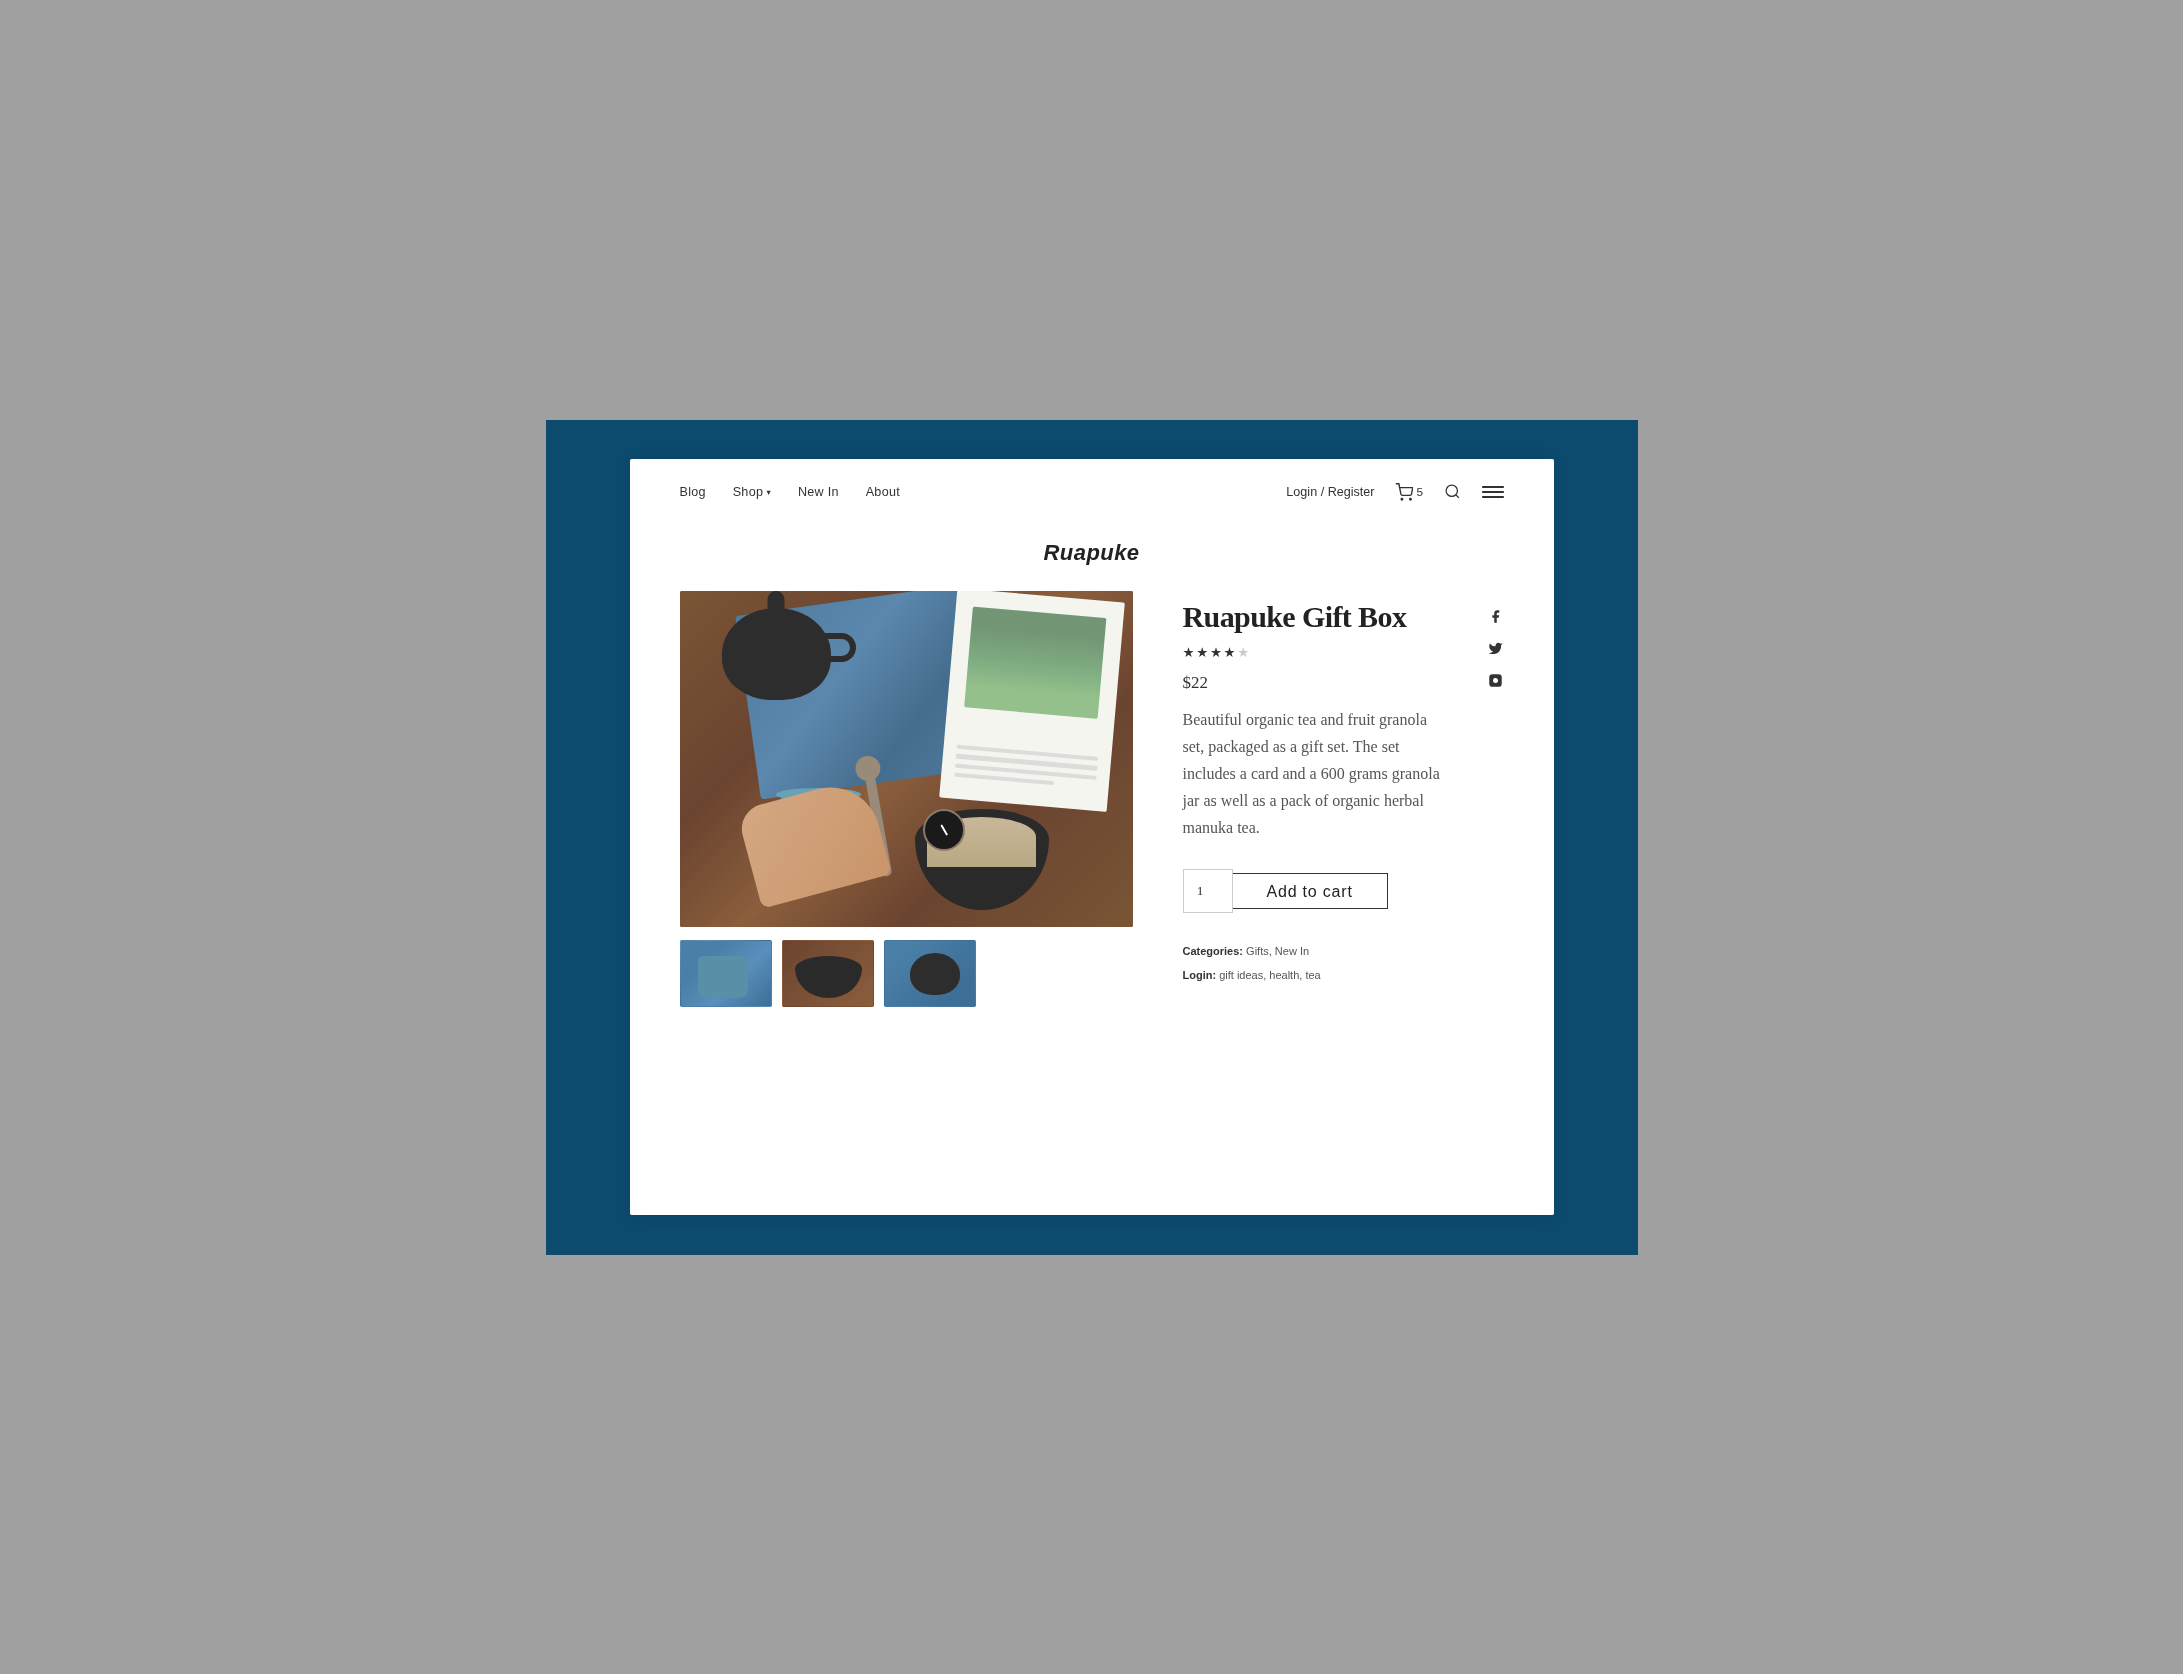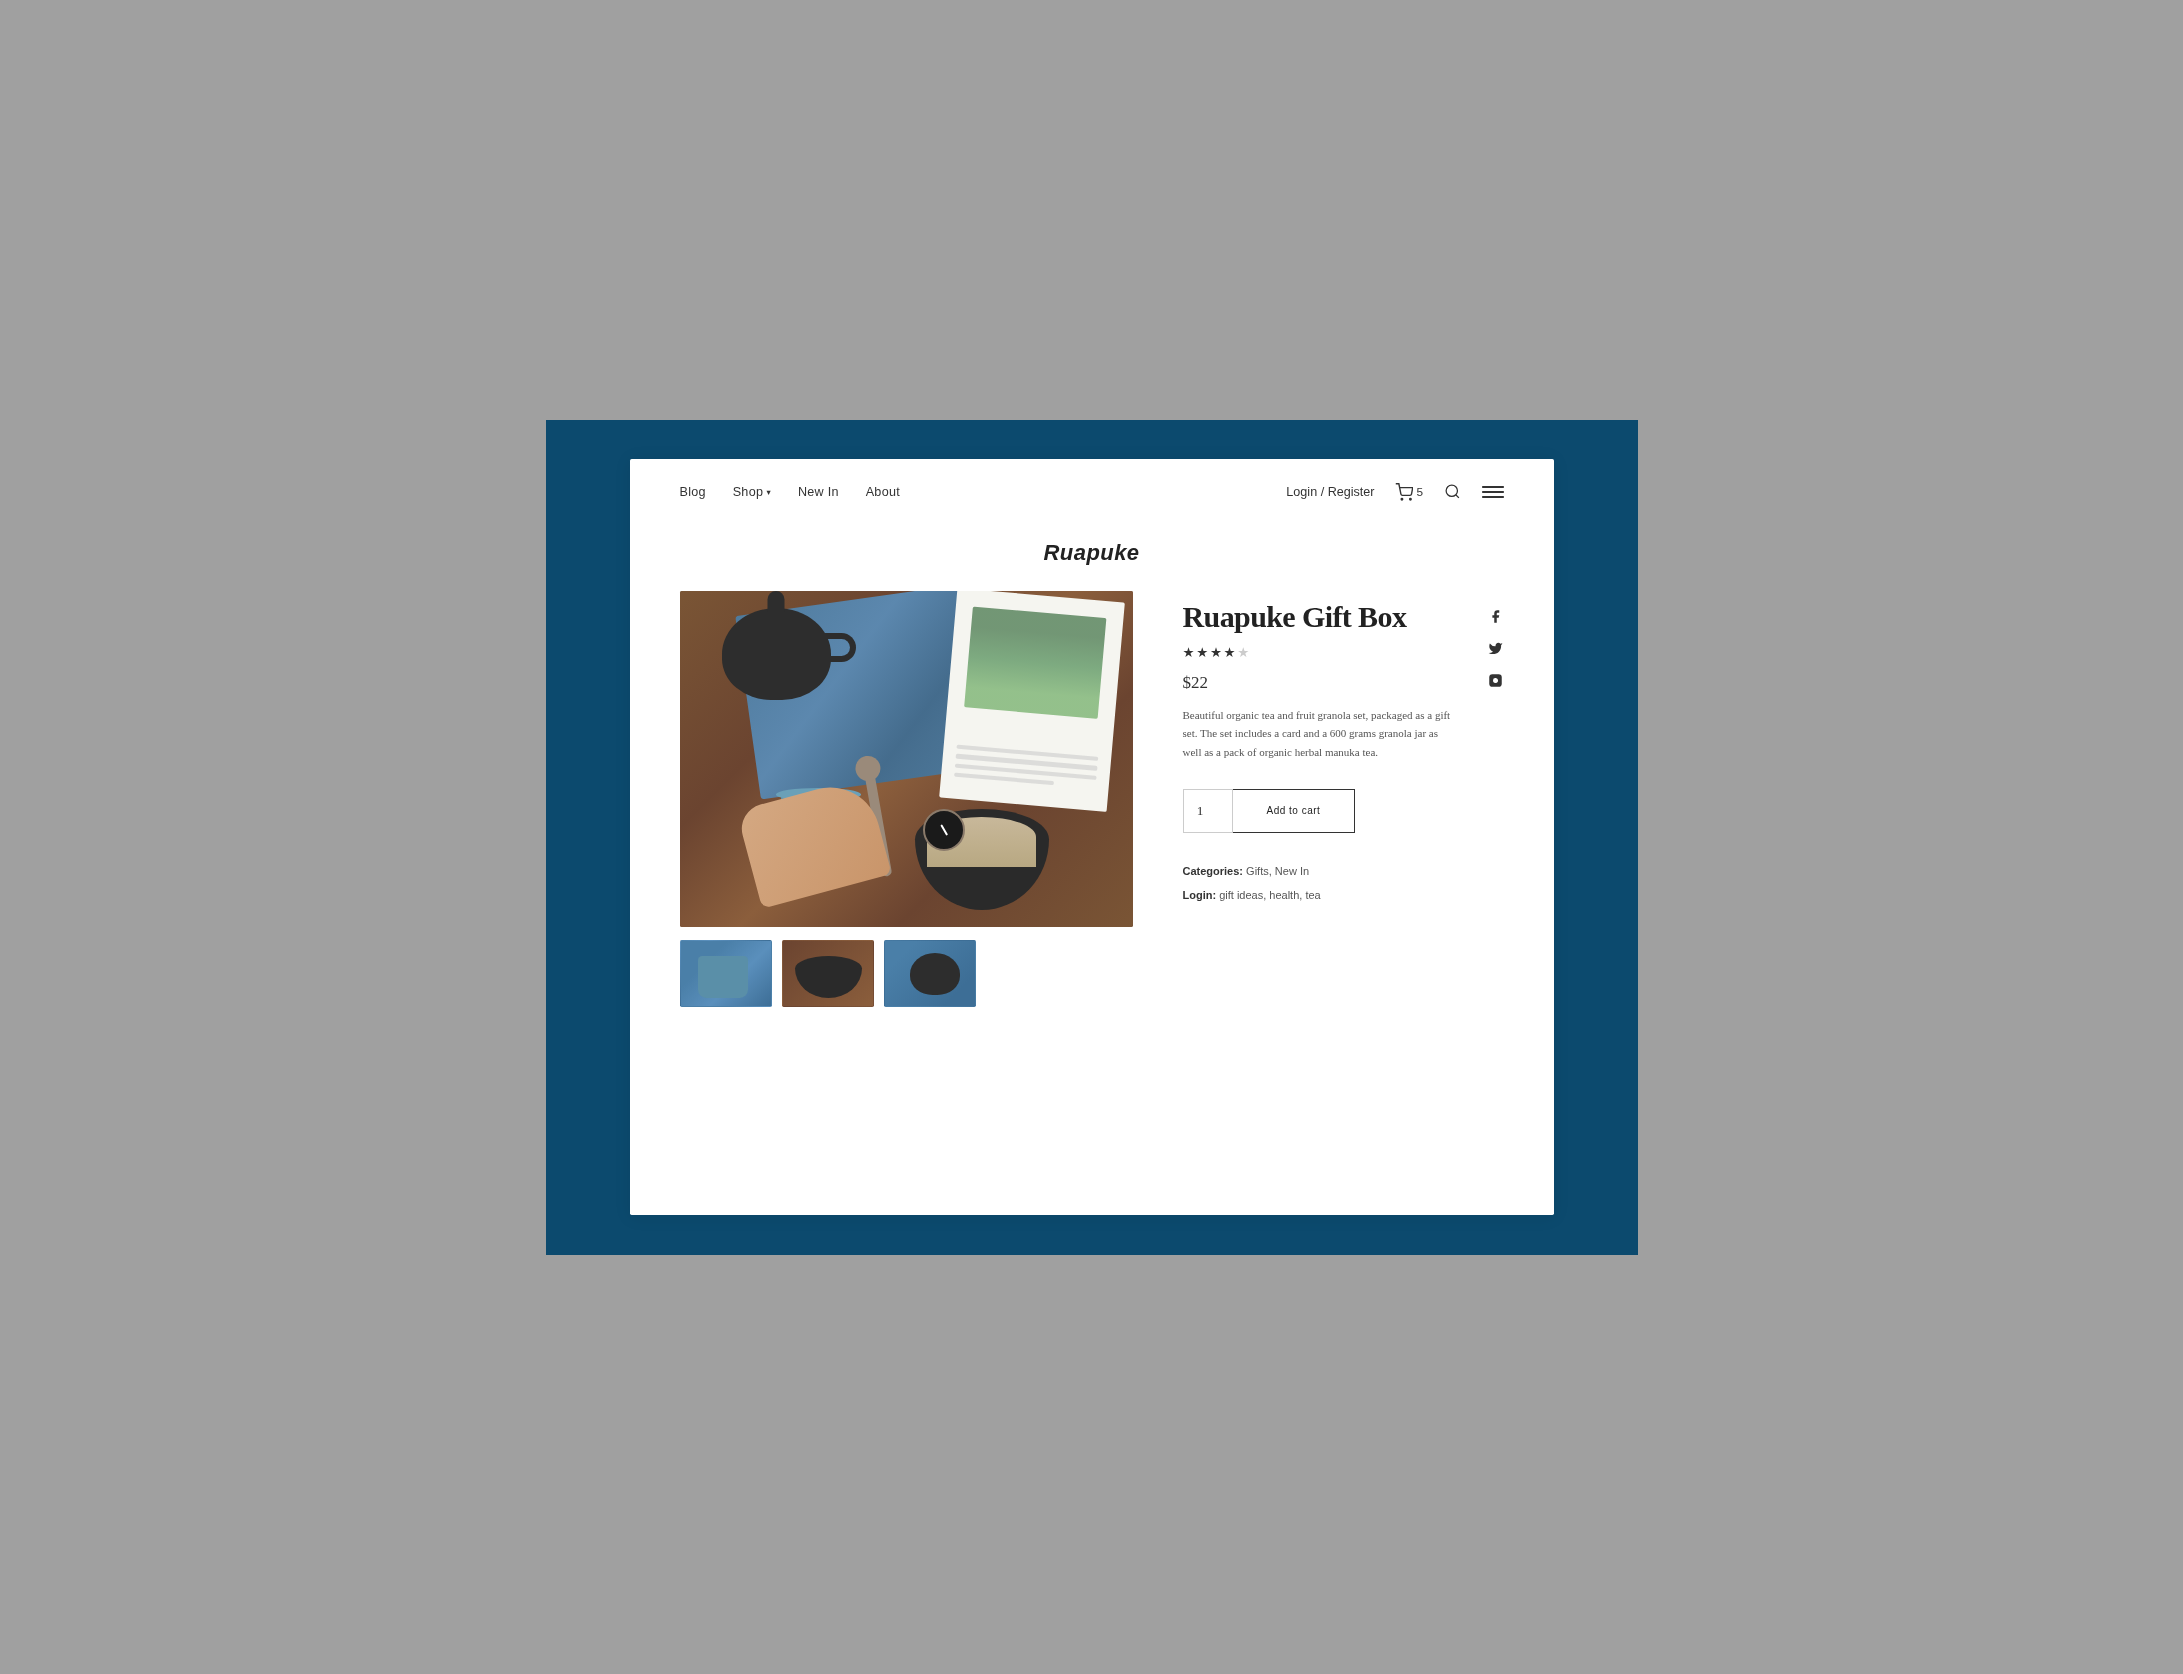--- a/index.html
+++ b/index.html
@@ -463,21 +463,21 @@
 
     .price {
       font-family: Georgia, serif;
       font-size: 17px;
       color: #333;
       margin-bottom: 13px;
     }
 
     .product-description {
       font-family: Georgia, serif;
-      font-size: 11px;
+      font-size: 16px;
       line-height: 1.7;
       color: #555;
       margin-bottom: 27px;
       max-width: 269px;
     }
 
     .add-to-cart-row {
       display: flex;
       align-items: center;
       gap: 0;
@@ -490,27 +490,27 @@
       border: 0.8px solid #ccc;
       text-align: center;
       font-family: Georgia, serif;
       font-size: 13.4px;
       color: #333;
       outline: none;
       background: #fff;
     }
 
     .add-to-cart-btn {
-      height: 44px;
+      height: 36px;
       padding: 9px 34px;
       background: #fff;
       border: 0.8px solid #333;
       border-left: none;
       font-family: Arial, Helvetica, sans-serif;
-      font-size: 10px;
+      font-size: 16px;
       color: #222;
       letter-spacing: 0.05em;
       cursor: pointer;
       white-space: nowrap;
     }
 
     .meta-line {
       font-family: Arial, Helvetica, sans-serif;
       font-size: 11px;
       color: #555;

